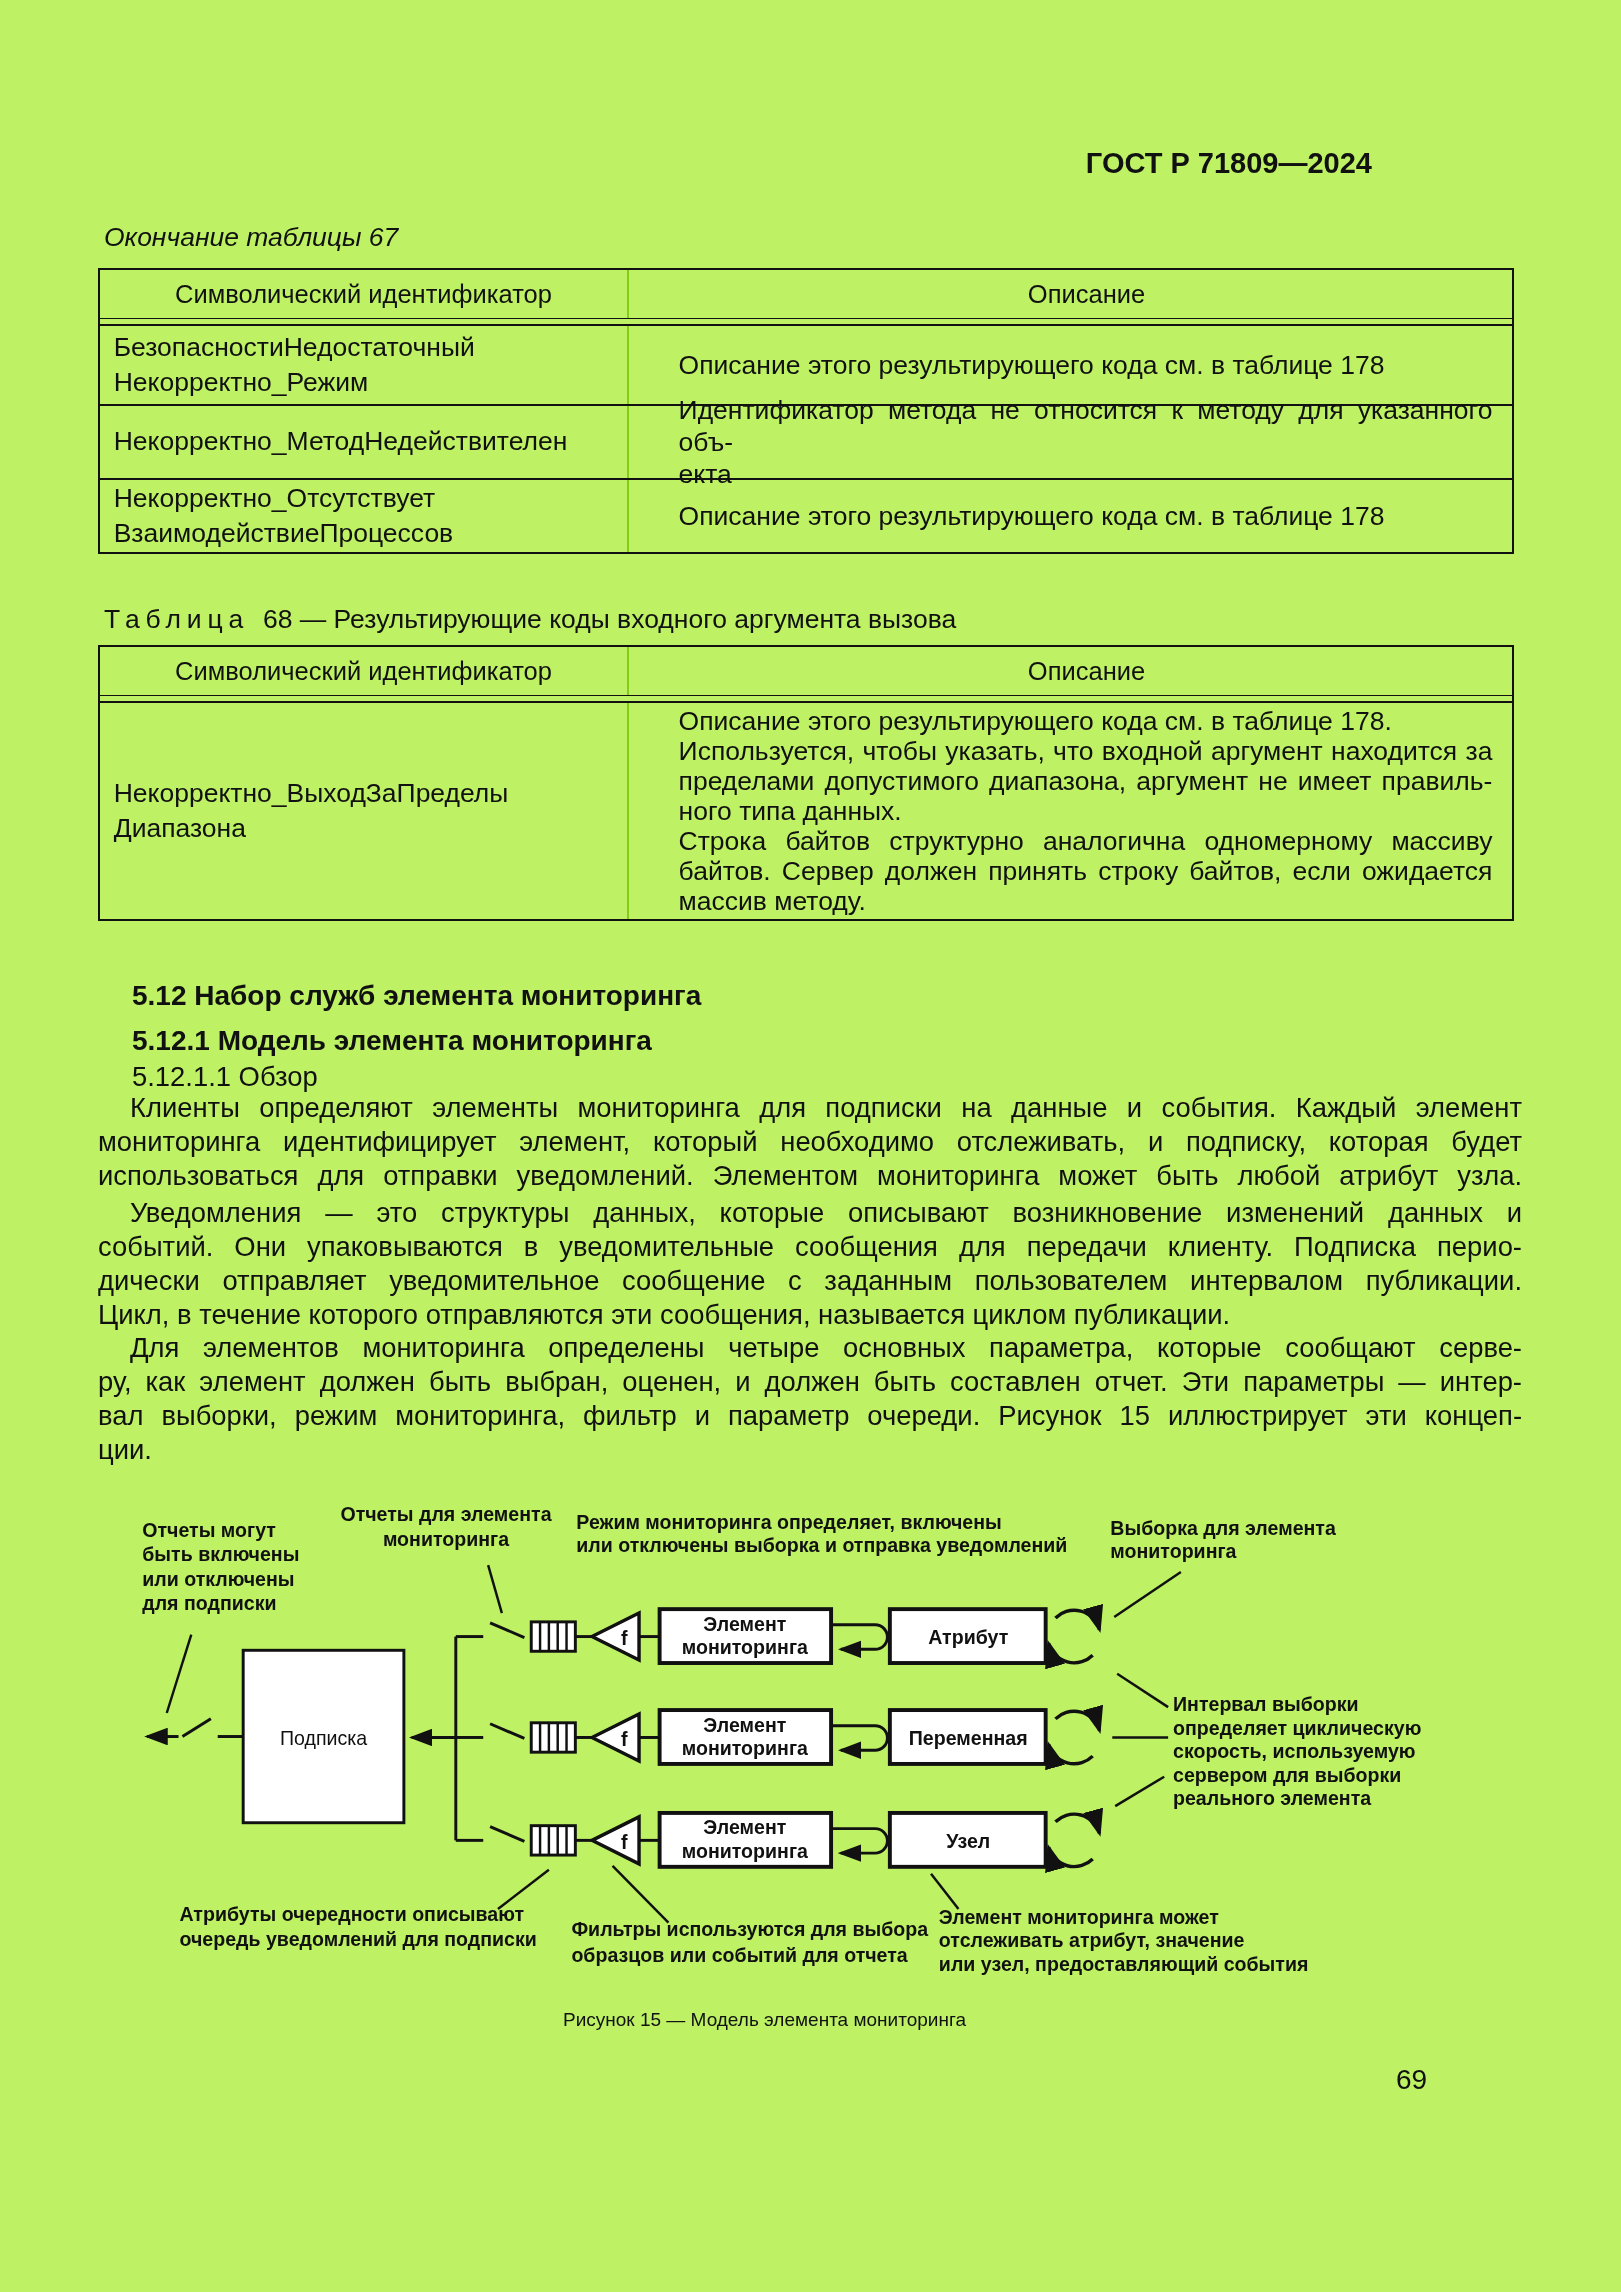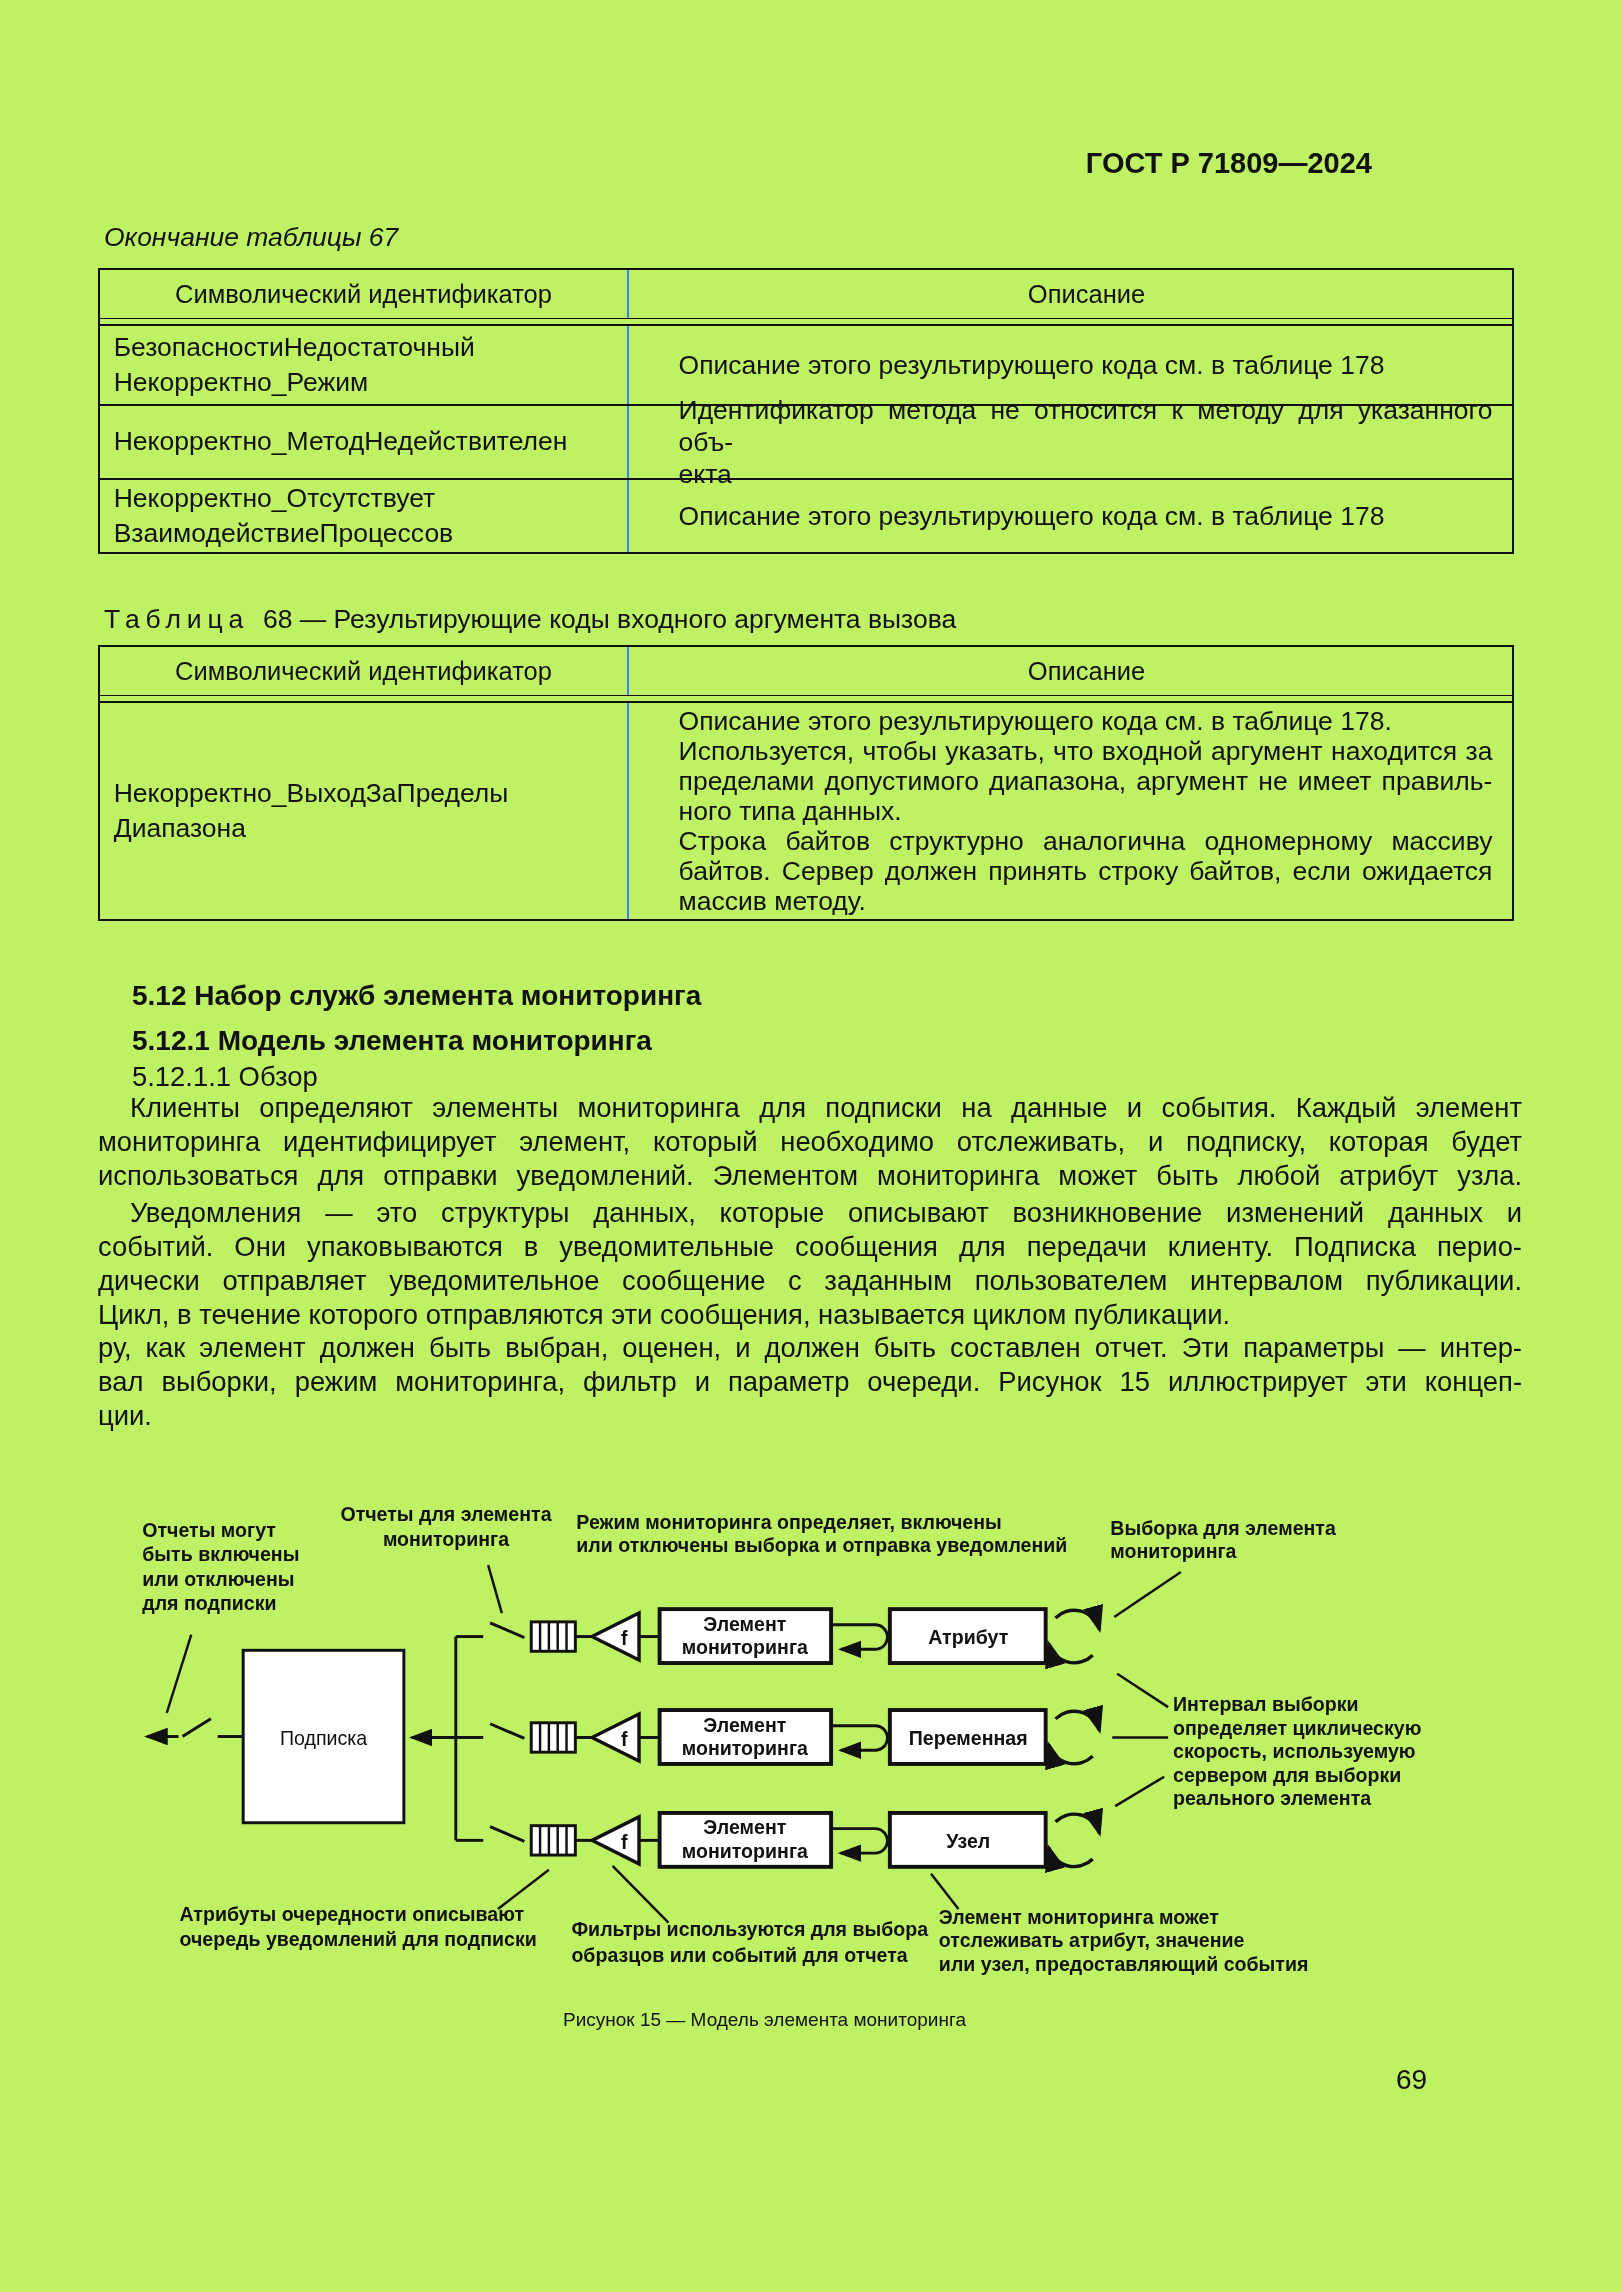--- a/index.html
+++ b/index.html
@@ -5,21 +5,21 @@
   html,body{margin:0;padding:0;background:#e8e8e8;}
   .page{position:relative;width:1621px;height:2293px;background:#bef264;
         font-family:"Liberation Sans",sans-serif;color:#111;overflow:hidden;}
   .abs{position:absolute;}
   .hdr{right:249px;top:147px;font-weight:bold;font-size:29px;}
   .note{left:104px;top:222px;font-style:italic;font-size:26.5px;}
   .tbl{left:98px;width:1416px;border:2.9px solid #111;box-sizing:border-box;}
   .t67{top:268px;}
   .t68{top:645px;}
   .trow{display:flex;}
-  .c1{width:529px;border-right:2px solid #3b82f6;box-sizing:border-box;
+  .c1{width:529px;border-right:2px solid #84cc16;box-sizing:border-box;
       display:flex;flex-direction:column;justify-content:center;}
   .c2{flex:1;display:flex;flex-direction:column;justify-content:center;margin-left:32px;}
   .thead{height:48px;border-bottom:1px solid #111;}
   .hc{font-size:25.5px;text-align:center;}
   .dspacer{height:4.9px;}
   .tbody{border-top:2.9px solid #111;}
   .r{box-sizing:border-box;}
   .r + .r{border-top:2.9px solid #111;}
   .idc{padding-left:13.7px;font-size:26.5px;line-height:35px;}
   .dc{padding:0 19.6px 0 17.6px;font-size:26.5px;line-height:32px;}
@@ -122,20 +122,21 @@
     <div class="cj">мониторинга идентифицирует элемент, который необходимо отслеживать, и подписку, которая будет</div>
     <div class="cj">использоваться для отправки уведомлений. Элементом мониторинга может быть любой атрибут узла.</div>
   </div>
   <div class="abs para p2">
     <div class="ind cj">Уведомления — это структуры данных, которые описывают возникновение изменений данных и</div>
     <div class="cj">событий. Они упаковываются в уведомительные сообщения для передачи клиенту. Подписка перио-</div>
     <div class="cj">дически отправляет уведомительное сообщение с заданным пользователем интервалом публикации.</div>
     <div>Цикл, в течение которого отправляются эти сообщения, называется циклом публикации.</div>
   </div>
   <div class="abs para p3">
+    <div class="ind cj">Для элементов мониторинга определены четыре основных параметра, которые сообщают серве-</div>
     <div class="cj">ру, как элемент должен быть выбран, оценен, и должен быть составлен отчет. Эти параметры — интер-</div>
     <div class="cj">вал выборки, режим мониторинга, фильтр и параметр очереди. Рисунок 15 иллюстрирует эти концеп-</div>
     <div>ции.</div>
   </div>
 
   <svg class="abs fig" width="1621" height="534" viewBox="0 0 1654 545">
     <defs>
       <marker id="arr" markerWidth="8" markerHeight="6" refX="7" refY="3" orient="auto">
         <path d="M0 0 L8 3 L0 6 Z" fill="#111"></path>
       </marker>

